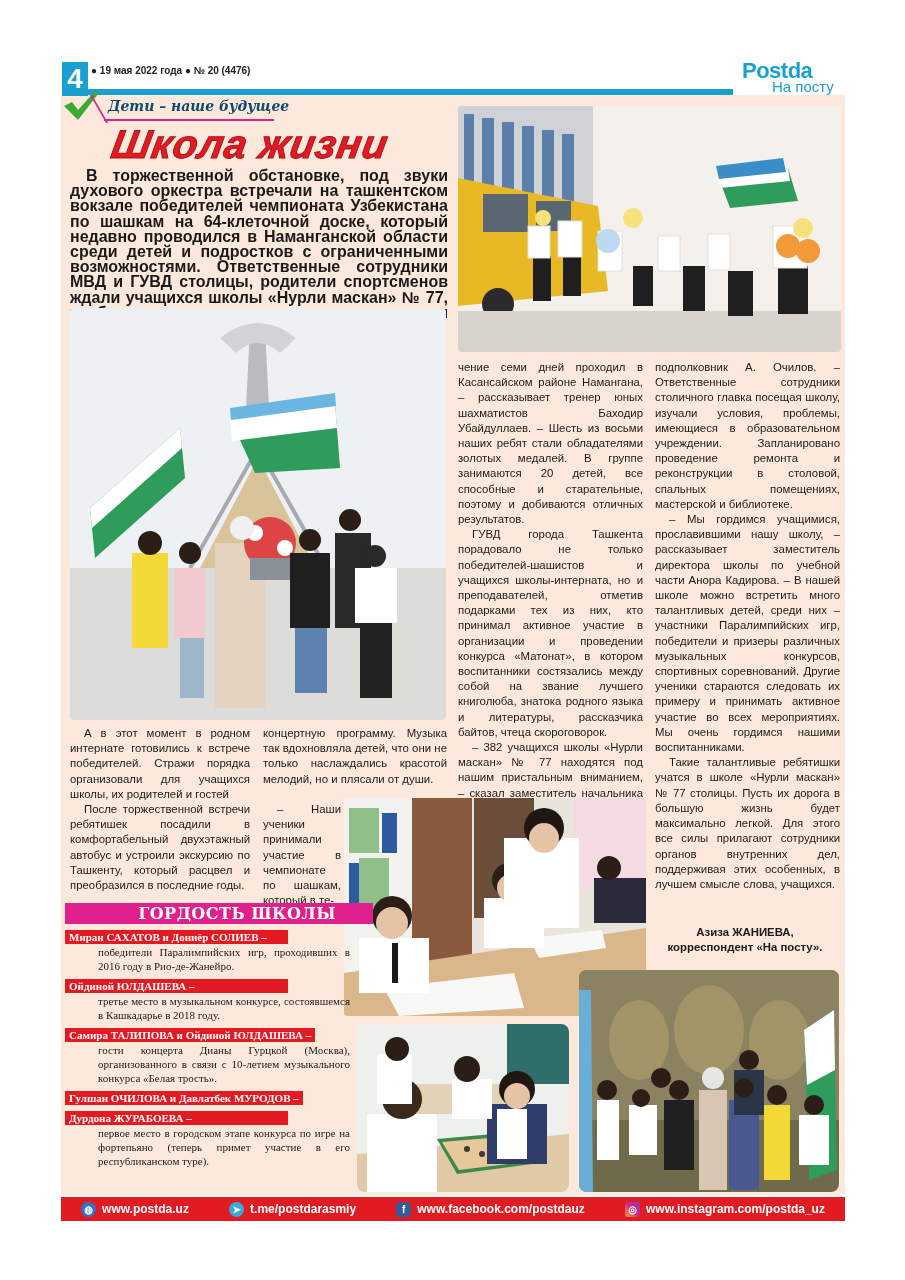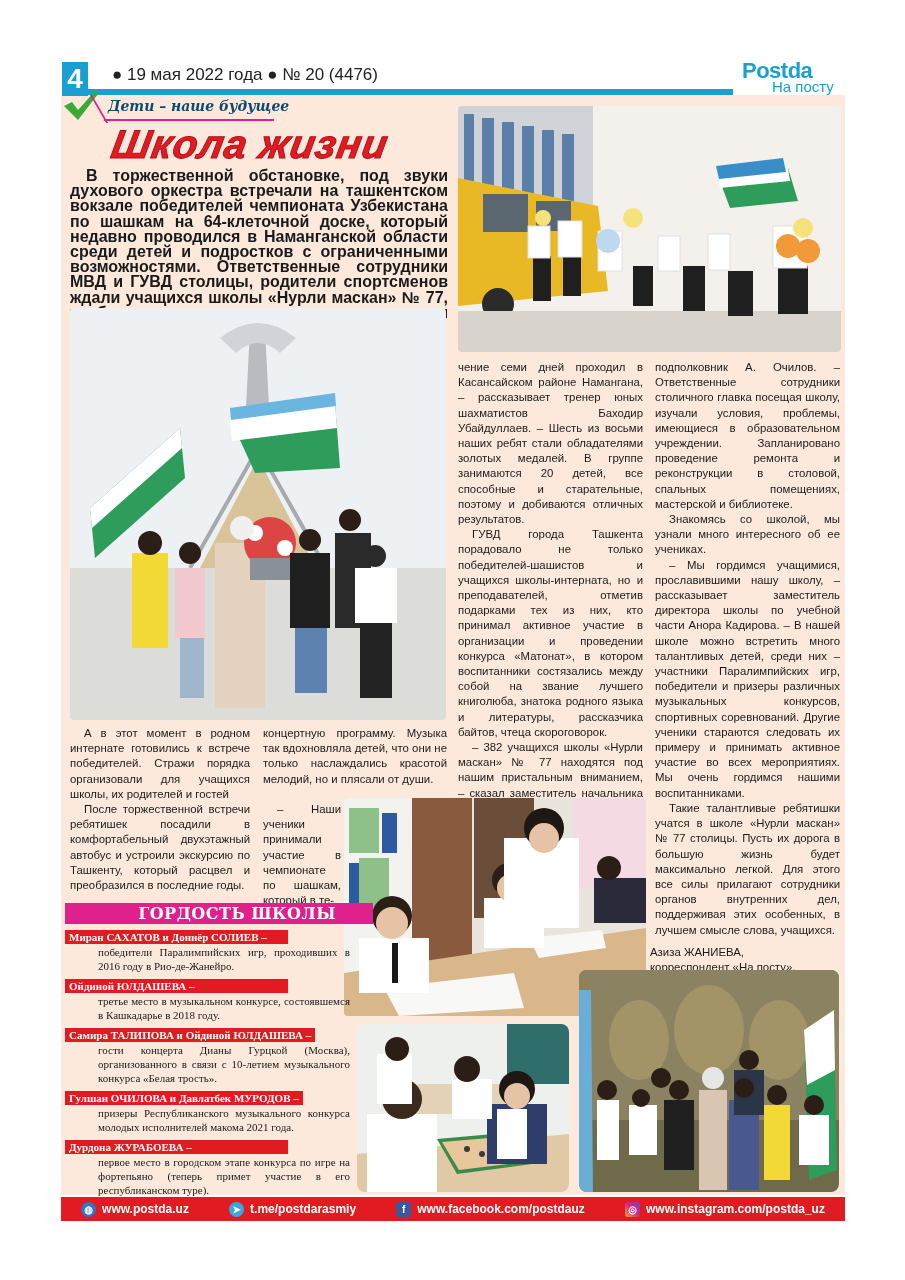--- a/index.html
+++ b/index.html
@@ -1,40 +1,40 @@
 <!DOCTYPE html>
 <html><head>
 <meta charset="utf-8">
 <style>
   html, body { margin:0; padding:0; background:#ffffff; }
   body { width:905px; height:1280px; position:relative; overflow:hidden; font-family:"Liberation Sans", sans-serif; color:#1a1a1a; }
   .page-bg { position:absolute; left:61px; top:95px; width:784px; height:1100px; background:#fde9dc; }
   .page-num { position:absolute; left:62px; top:62px; width:26px; height:34px; background:#1aa0d0; color:#fff; font-weight:bold; font-size:28px; line-height:34px; text-align:center; font-family:"Liberation Sans", sans-serif; }
-  .issue-line { position:absolute; left:112px; top:65px; font-size:17px; font-weight:normal; color:#222; }
+  .issue-line { position:absolute; left:91px; top:65px; font-size:10px; font-weight:bold; color:#222; }
   .top-rule { position:absolute; left:88px; top:89px; width:645px; height:6px; background:#1aa0d0; }
   .logo { position:absolute; left:742px; top:58px; width:104px; height:40px; }
   .logo .l1 { position:absolute; left:0; top:0; font-size:22px; font-weight:bold; color:#1aa0d0; letter-spacing:-0.5px; }
   .logo .l2 { position:absolute; left:30px; top:20px; font-size:15px; font-weight:normal; color:#1aa0d0; }
   .checkmark { position:absolute; left:62px; top:88px; width:38px; height:34px; }
   .rubric-line1 { position:absolute; left:90px; top:95px; width:2px; height:28px; background:#e0208c; transform:skewX(30deg); transform-origin:top left; }
   .rubric { position:absolute; left:108px; top:98px; font-family:"DejaVu Serif", serif; font-style:italic; font-weight:bold; font-size:14px; color:#0c4a6e; }
   .rubric-underline { position:absolute; left:104px; top:119px; width:170px; height:2px; background:#e0208c; }
   .headline { position:absolute; left:112px; top:122px; font-family:"Liberation Sans", sans-serif; font-weight:900; font-style:italic; font-size:40px; color:#e21b23; letter-spacing:1px; transform:skewX(-10deg); -webkit-text-stroke:1px #b01018; }
   .lead { position:absolute; left:70px; top:168px; width:378px; font-size:16px; line-height:15.2px; font-weight:bold; text-align:justify; text-indent:16px; }
   .col { position:absolute; font-size:11.4px; line-height:15.2px; text-align:justify; color:#1a1a1a; }
   .col p { margin:0; text-indent:14px; }
   .col p.noind { text-indent:0; }
   .photo { position:absolute; overflow:hidden; border-radius:4px; }
   .photo svg { width:100%; height:100%; display:block; }
   .pride-title { position:absolute; left:65px; top:903px; width:272px; height:21px; background:#e0208c; color:#fff; font-family:"DejaVu Serif", serif; font-weight:bold; font-size:16px; line-height:21px; text-align:center; letter-spacing:0.5px;padding-left:36px; }
   .pride-list { position:absolute; left:65px; top:930px; width:285px;font-family:Liberation Serif, serif; }
   .pride-item { margin-bottom:6px; }
   .pride-name { display:block; background:#e21b23; color:#fff; font-weight:bold; font-size:11px; line-height:14px; padding:0 4px; width:fit-content; min-width:215px; }
   .pride-desc { display:block; padding-left:33px; font-size:11px; line-height:14px; text-align:justify; margin-top:1px; }
-  .signature { position:absolute; left:650px; top:925px; width:190px; text-align:left; font-weight:normal; font-size:11.4px; line-height:15.2px;margin-top:20px; }
+  .signature { position:absolute; left:650px; top:925px; width:190px; text-align:center; font-weight:bold; font-size:11.4px; line-height:15.2px; }
   .footer { position:absolute; left:61px; top:1197px; width:784px; height:24px; background:#e21b23; display:flex; align-items:center; justify-content:space-around; color:#fff; font-weight:bold; font-size:12px; }
   .footer-item { display:flex; align-items:center; gap:6px; }
   .ficon { width:15px; height:15px; border-radius:3px; display:inline-flex; align-items:center; justify-content:center; font-size:10px; color:#fff; font-weight:bold; }
 </style>
 </head>
 <body>
 
 <div class="page-bg"></div>
 
 <div class="page-num">4</div>
@@ -150,21 +150,20 @@
 </div>
 
 <div class="col" style="left:458px; top:360px; width:185px;">
   <p class="noind">чение семи дней проходил в Касансайском районе Намангана, – рассказывает тренер юных шахматистов Баходир Убайдуллаев. – Шесть из восьми наших ребят стали обладателями золотых медалей. В группе занимаются 20 детей, все способные и старательные, поэтому и добиваются отличных результатов.</p>
   <p>ГУВД города Ташкента порадовало не только победителей-шашистов и учащихся школы-интерната, но и преподавателей, отметив подарками тех из них, кто принимал активное участие в организации и проведении конкурса «Матонат», в котором воспитанники состязались между собой на звание лучшего книголюба, знатока родного языка и литературы, рассказчика байтов, чтеца скороговорок.</p>
   <p>– 382 учащихся школы «Нурли маскан» № 77 находятся под нашим пристальным вниманием, – сказал заместитель начальника УПП ГУВД г. Ташкента</p>
 </div>
 
 <div class="col" style="left:655px; top:360px; width:185px;">
   <p class="noind">подполковник А. Очилов. – Ответственные сотрудники столичного главка посещая школу, изучали условия, проблемы, имеющиеся в образовательном учреждении. Запланировано проведение ремонта и реконструкции в столовой, спальных помещениях, мастерской и библиотеке.</p>
-  <p>Знакомясь со школой, мы узнали много интересного об ее учениках.</p>
   <p>– Мы гордимся учащимися, прославившими нашу школу, – рассказывает заместитель директора школы по учебной части Анора Кадирова. – В нашей школе можно встретить много талантливых детей, среди них – участники Паралимпийских игр, победители и призеры различных музыкальных конкурсов, спортивных соревнований. Другие ученики стараются следовать их примеру и принимать активное участие во всех мероприятиях. Мы очень гордимся нашими воспитанниками.</p>
   <p>Такие талантливые ребятишки учатся в школе «Нурли маскан» № 77 столицы. Пусть их дорога в большую жизнь будет максимально легкой. Для этого все силы прилагают сотрудники органов внутренних дел, поддерживая этих особенных, в лучшем смысле слова, учащихся.</p>
 </div>
 
 <div class="signature">
   <div>Азиза ЖАНИЕВА,</div>
   <div>корреспондент «На посту».</div>
 </div>
 
 <div class="photo" style="left:344px; top:798px; width:302px; height:218px;">
@@ -205,21 +204,20 @@
   <div class="pride-item">
     <span class="pride-name">Ойдиной ЮЛДАШЕВА –</span>
     <span class="pride-desc">третье место в музыкальном конкурсе, состоявшемся в Кашкадарье в 2018 году.</span>
   </div>
   <div class="pride-item">
     <span class="pride-name">Самира ТАЛИПОВА и Ойдиной ЮЛДАШЕВА –</span>
     <span class="pride-desc">гости концерта Дианы Гурцкой (Москва), организованного в связи с 10-летием музыкального конкурса «Белая трость».</span>
   </div>
   <div class="pride-item">
     <span class="pride-name">Гулшан ОЧИЛОВА и Давлатбек МУРОДОВ –</span>
-    <span class="pride-desc">призеры Республиканского музыкального конкурса молодых исполнителей макома 2021 года.</span>
   </div>
   <div class="pride-item">
     <span class="pride-name">Дурдона ЖУРАБОЕВА –</span>
     <span class="pride-desc">первое место в городском этапе конкурса по игре на фортепьяно (теперь примет участие в его республиканском туре).</span>
   </div>
 </div>
 
 <div class="photo" style="left:357px; top:1024px; width:212px; height:168px; border-radius:8px;">
   <svg viewBox="0 0 212 168" preserveAspectRatio="none">
     <rect width="212" height="168" fill="#eef0ee"></rect>

